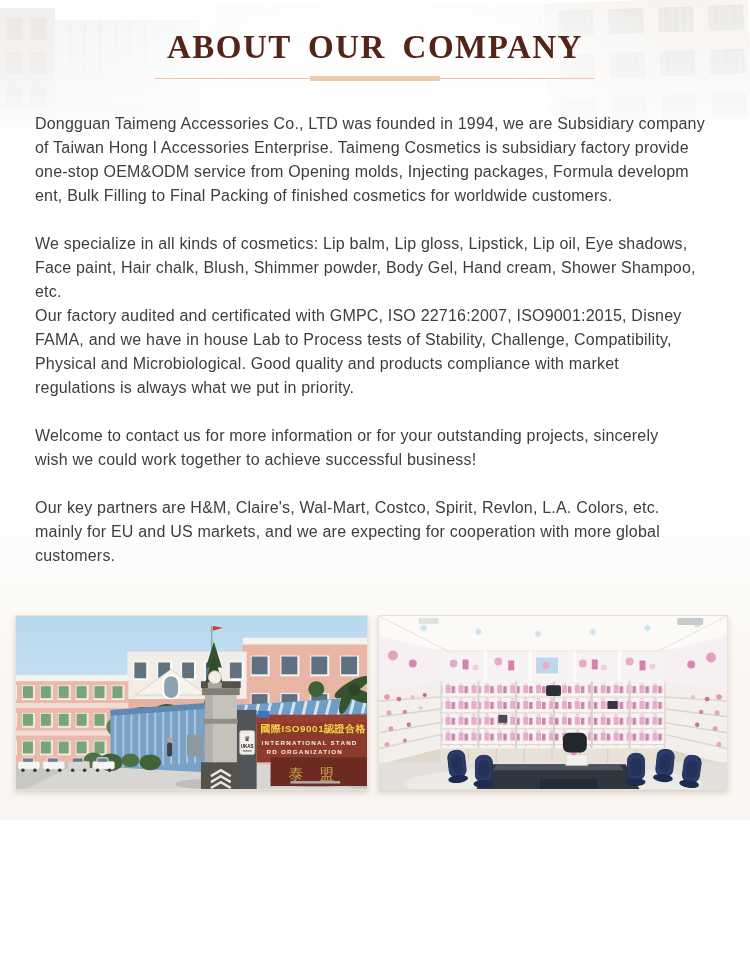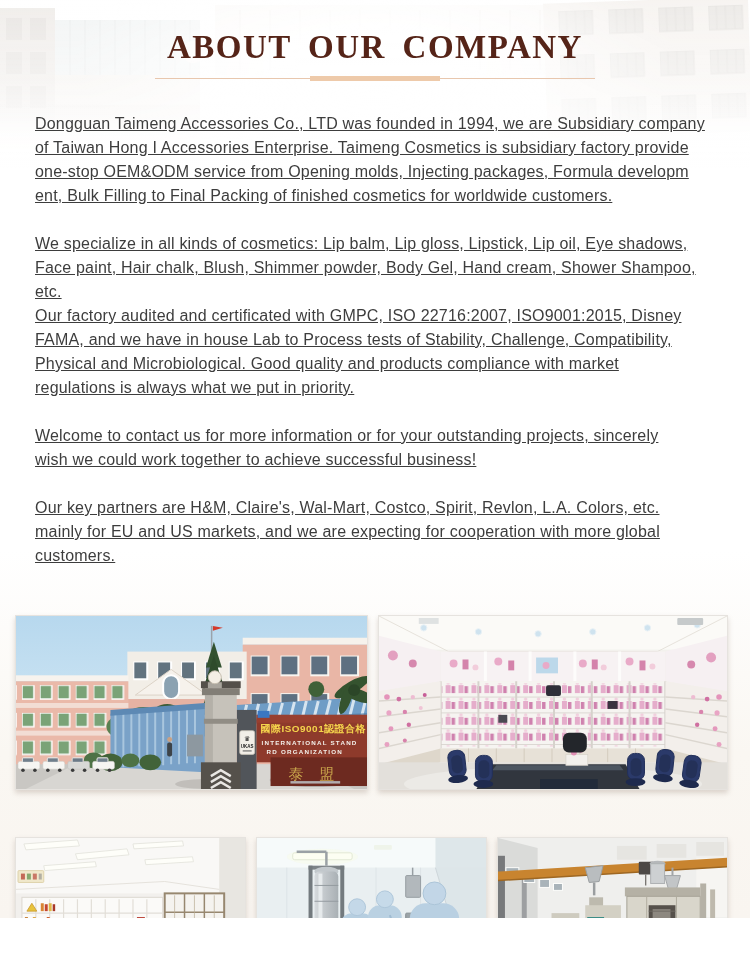--- a/index.html
+++ b/index.html
@@ -1,30 +1,30 @@
 <!DOCTYPE html>
 <html><head>
 <meta charset="utf-8">
 <style>
   html,body{margin:0;padding:0;background:#ffffff;}
-  .page{position:relative;width:750px;height:918px;overflow:hidden;
+  .page{position:relative;width:750px;height:820px;overflow:hidden;
     font-family:"Liberation Sans",sans-serif;
     background:linear-gradient(180deg,#ffffff 0%,#ffffff 60%,#faf7f2 82%,#f9f5f0 100%);}
   .hero{position:absolute;top:0;left:0;width:750px;height:175px;pointer-events:none;}
   .hero svg{display:block;}
   .hero:after{content:"";position:absolute;inset:0;
     background:radial-gradient(ellipse 400px 150px at 375px 60px,rgba(255,255,255,.95) 20%,rgba(255,255,255,.25) 75%),
                linear-gradient(180deg,rgba(255,255,255,.05) 0%,rgba(255,255,255,.45) 45%,rgba(255,255,255,.92) 78%,#ffffff 97%);}
   .header{position:relative;padding-top:27px;text-align:center;}
   .title{margin:0;font-family:"Liberation Serif",serif;font-weight:700;font-size:33px;line-height:40px;
     color:#552418;letter-spacing:1.5px;word-spacing:7px;}
   .divider{position:relative;width:440px;height:6px;margin:9px auto 0;}
   .divider .line{position:absolute;left:0;right:0;top:2px;height:1px;background:#e8c7ae;}
   .divider .bar{position:absolute;left:50%;top:0;width:130px;height:5px;margin-left:-65px;background:#eecaaa;}
-  .content{position:relative;margin:30px 35px 7px;color:#3d3d3d;text-decoration:underline;}
+  .content{position:relative;margin:30px 35px 7px;color:#3d3d3d;}
   .content p{margin:0 0 24px;font-size:16px;line-height:24px;letter-spacing:.2px;white-space:pre-line;}
   .content p:last-child{margin-bottom:0;}
   .gallery{position:relative;margin:19px 15px 0;width:713px;}
   .row{display:flex;gap:10px;margin-bottom:9px;margin-top:47px;}
   .photo{margin:0;padding:0;height:175px;background:#fff;border:1px solid #e6e3df;box-sizing:border-box;
     box-shadow:0 3px 5px rgba(140,120,105,.28);overflow:hidden;}
   .photo svg{display:block;width:100%;height:100%;}
   .w-a{width:353px}.w-b{width:350px}.w-sm{width:231px}
 </style>
 </head>

